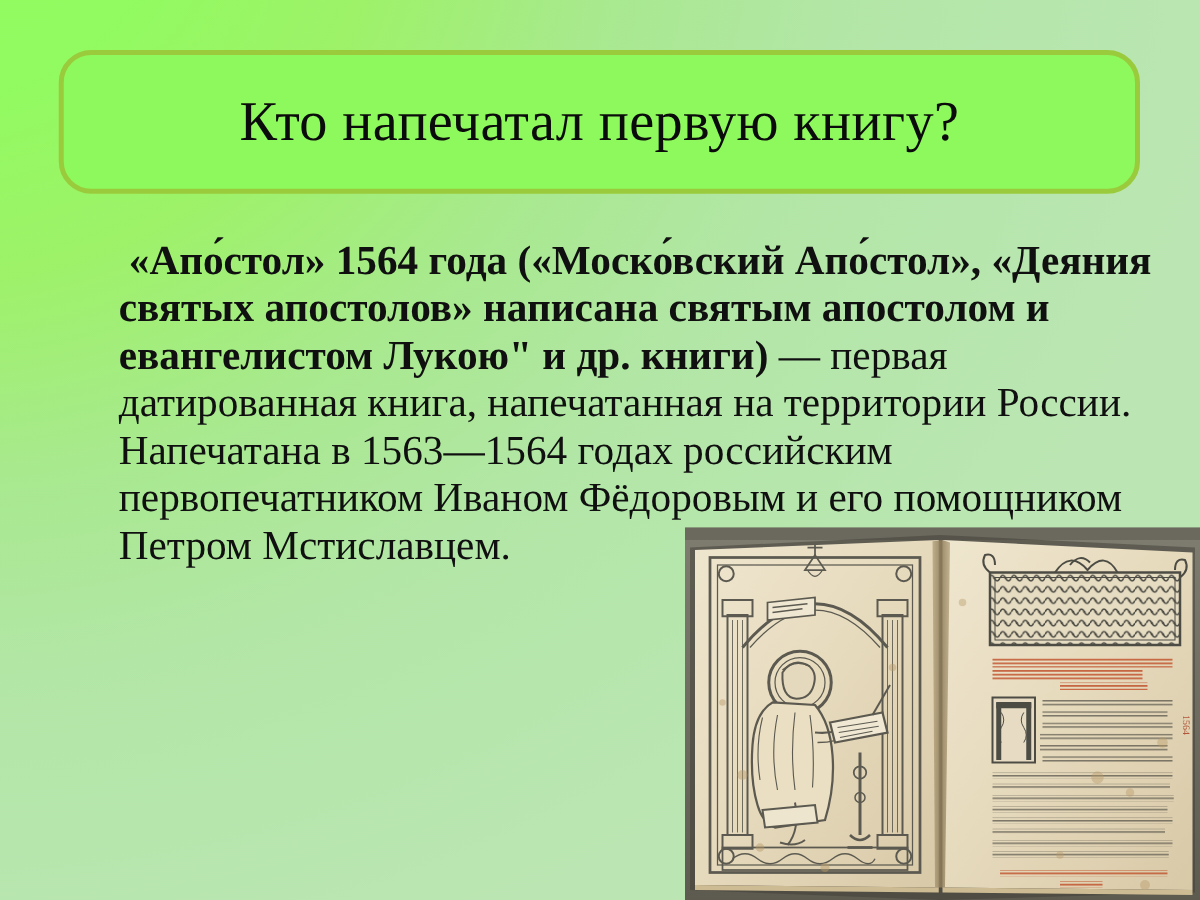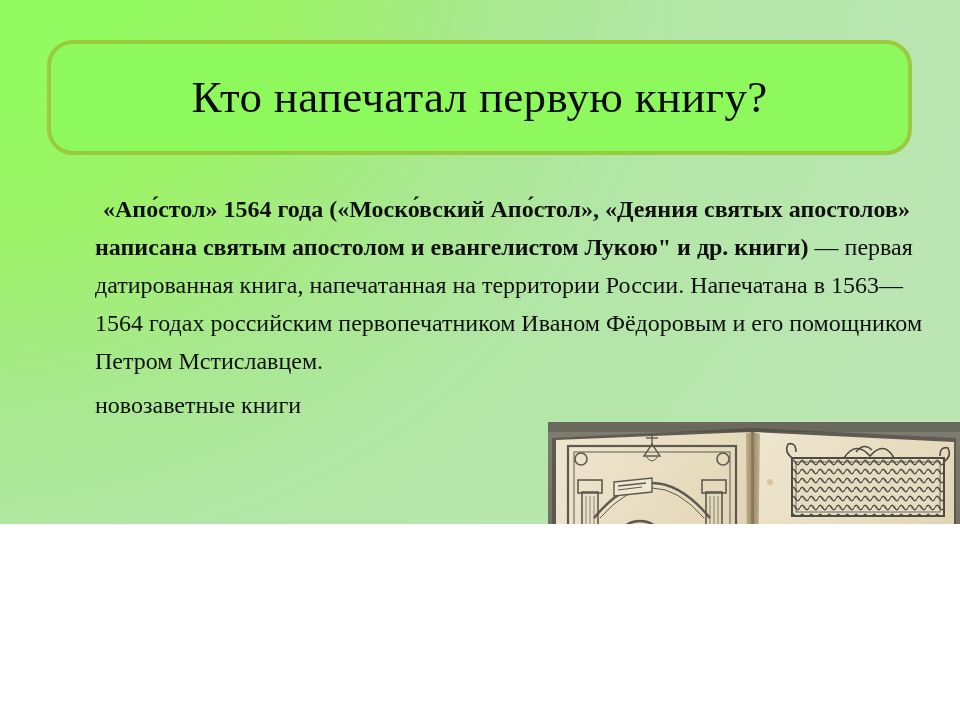--- a/index.html
+++ b/index.html
@@ -9,21 +9,21 @@
   body {
     width: 960px;
     height: 720px;
     overflow: hidden;
     font-family: "Liberation Serif", "DejaVu Serif", serif;
   }
 
   #slide {
     position: relative;
     width: 960px;
-    height: 524px;
+    height: 720px;
     overflow: hidden;
     background:
       radial-gradient(ellipse 1050px 900px at -6% -12%,
         #91fb60 0%,
         #92fb61 18%,
         #9df268 34%,
         #a8e98e 52%,
         #b2e6a6 70%,
         #bbe6b3 100%);
   }
@@ -53,21 +53,21 @@
     text-align: center;
   }
 
   
   #body-text {
     position: absolute;
     left: 95px;
     top: 190px;
     width: 830px;
     color: #101010;
-    font-size: 24px;
+    font-size: 33px;
     line-height: 38px;
   }
   #body-text p {
     margin: 0 0 2px 0;
   }
   #para-main {
     text-indent: 8px;
     margin-bottom: 6px !important;
   }
   #para-main .lead {
@@ -101,21 +101,20 @@
   <div id="title-box">
     <div id="title-text">Кто напечатал первую книгу?</div>
   </div>
 
   <div id="body-text">
 
     <p id="para-main"><span class="lead">«Апо́стол» 1564 года («Моско́вский Апо́стол», «Деяния святых апостолов» написана святым апостолом и евангелистом Лукою" и др. книги)</span><span> — первая датированная книга, напечатанная на территории России. Напечатана в 1563—1564 годах российским первопечатником Иваном Фёдоровым и его помощником Петром Мстиславцем.</span></p>
 
 
 
-    <p class="short-line">новозаветные книги</p>
 
   </div>
 
   <div id="book-photo">
     <svg viewBox="0 0 412 298" xmlns="http://www.w3.org/2000/svg">
       <defs>
         <linearGradient id="pg" x1="0" y1="0" x2="1" y2="1">
           <stop offset="0%" stop-color="#efe6cf"></stop>
           <stop offset="45%" stop-color="#e7dbbe"></stop>
           <stop offset="100%" stop-color="#d8c9a7"></stop>

